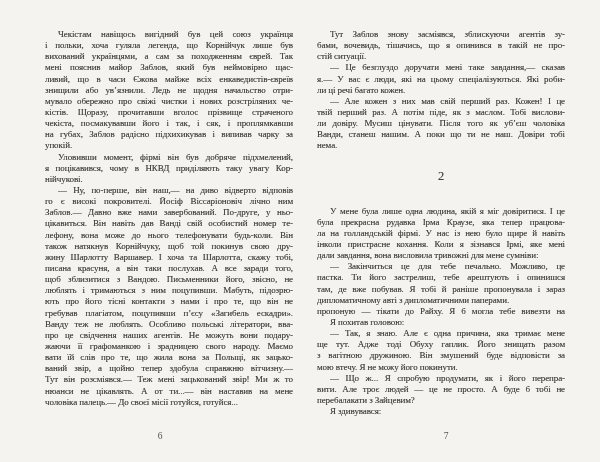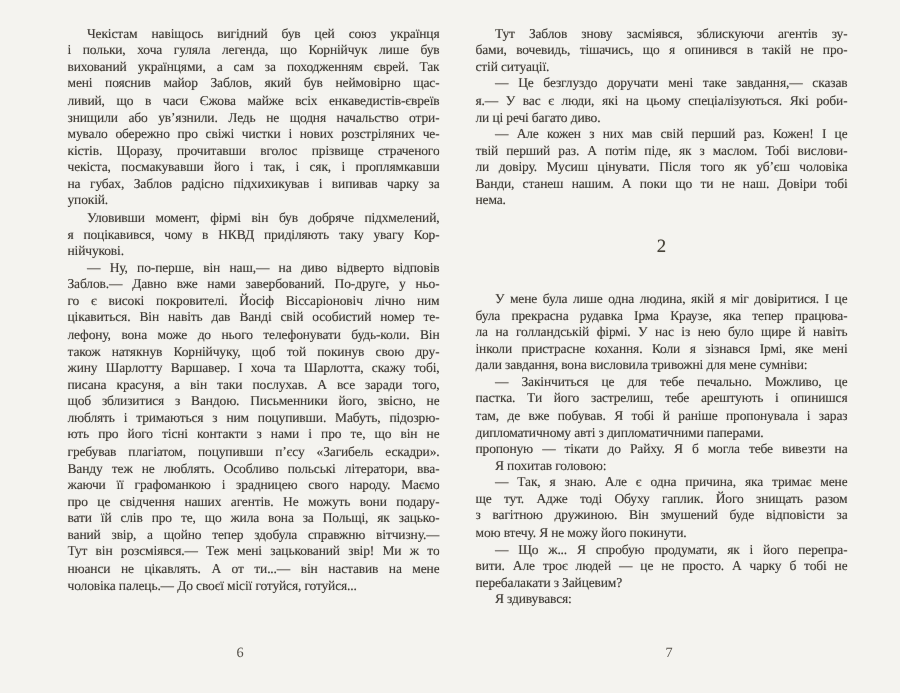--- a/index.html
+++ b/index.html
@@ -6,21 +6,21 @@
   .spread {
     position: relative;
     width: 600px;
     height: 462px;
     background: #f4f3ef;
     overflow: hidden;
     font-family: "Liberation Serif", "DejaVu Serif", serif;
   }
   .page-col {
     position: absolute;
-    top: 17px;
+    top: 29px;
     width: 248px;
     color: #433f39;
     filter: blur(0.25px);
     text-shadow: 0 0 0.5px rgba(67,63,57,0.55);
   }
   .page-col.left  { left: 45px; }
   .page-col.right { left: 317px; }
   .para { margin: 0; }
   .line {
     font-size: 9px;
@@ -72,51 +72,51 @@
         <div class="line">на губах, Заблов радісно підхихикував і випивав чарку за</div>
         <div class="line last">упокій.</div>
       </div>
       <div class="para">
         <div class="line ind">Уловивши момент, фірмі він був добряче підхмелений,</div>
         <div class="line">я поцікавився, чому в НКВД приділяють таку увагу Кор-</div>
         <div class="line last">нійчукові.</div>
       </div>
       <div class="para">
         <div class="line ind">— Ну, по-перше, він наш,— на диво відверто відповів</div>
+        <div class="line">го є високі покровителі. Йосіф Віссаріоновіч лічно ним</div>
         <div class="line">Заблов.— Давно вже нами завербований. По-друге, у ньо-</div>
-        <div class="line">го є високі покровителі. Йосіф Віссаріоновіч лічно ним</div>
         <div class="line">цікавиться. Він навіть дав Ванді свій особистий номер те-</div>
         <div class="line">лефону, вона може до нього телефонувати будь-коли. Він</div>
         <div class="line">також натякнув Корнійчуку, щоб той покинув свою дру-</div>
         <div class="line">жину Шарлотту Варшавер. І хоча та Шарлотта, скажу тобі,</div>
         <div class="line">писана красуня, а він таки послухав. А все заради того,</div>
         <div class="line">щоб зблизитися з Вандою. Письменники його, звісно, не</div>
         <div class="line">люблять і тримаються з ним поцупивши. Мабуть, підозрю-</div>
         <div class="line">ють про його тісні контакти з нами і про те, що він не</div>
         <div class="line">гребував плагіатом, поцупивши п’єсу «Загибель ескадри».</div>
         <div class="line">Ванду теж не люблять. Особливо польські літератори, вва-</div>
+        <div class="line">про це свідчення наших агентів. Не можуть вони подару-</div>
         <div class="line">жаючи її графоманкою і зрадницею свого народу. Маємо</div>
-        <div class="line">про це свідчення наших агентів. Не можуть вони подару-</div>
         <div class="line">вати їй слів про те, що жила вона за Польщі, як зацько-</div>
         <div class="line">ваний звір, а щойно тепер здобула справжню вітчизну.—</div>
         <div class="line">Тут він розсміявся.— Теж мені зацькований звір! Ми ж то</div>
         <div class="line">нюанси не цікавлять. А от ти...— він наставив на мене</div>
         <div class="line last">чоловіка палець.— До своєї місії готуйся, готуйся...</div>
       </div>
     </div>
   <div id="page-right" class="page-col right">
       <div class="para">
         <div class="line ind">Тут Заблов знову засміявся, зблискуючи агентів зу-</div>
         <div class="line">бами, вочевидь, тішачись, що я опинився в такій не про-</div>
         <div class="line last">стій ситуації.</div>
       </div>
       <div class="para">
         <div class="line ind">— Це безглуздо доручати мені таке завдання,— сказав</div>
         <div class="line">я.— У вас є люди, які на цьому спеціалізуються. Які роби-</div>
-        <div class="line last">ли ці речі багато диво.</div>
+        <div class="line last">ли ці речі багато кожен.</div>
       </div>
       <div class="para">
         <div class="line ind">— Але кожен з них мав свій перший раз. Кожен! І це</div>
         <div class="line">твій перший раз. А потім піде, як з маслом. Тобі вислови-</div>
         <div class="line">ли довіру. Мусиш цінувати. Після того як уб’єш чоловіка</div>
         <div class="line">Ванди, станеш нашим. А поки що ти не наш. Довіри тобі</div>
         <div class="line last">нема.</div>
       </div>
       <div class="section-num">2</div>
       <div class="para">
@@ -137,21 +137,21 @@
         <div class="line last ind">Я похитав головою:</div>
       </div>
       <div class="para">
         <div class="line ind">— Так, я знаю. Але є одна причина, яка тримає мене</div>
         <div class="line">ще тут. Адже тоді Обуху гаплик. Його знищать разом</div>
         <div class="line">з вагітною дружиною. Він змушений буде відповісти за</div>
         <div class="line last">мою втечу. Я не можу його покинути.</div>
       </div>
       <div class="para">
         <div class="line ind">— Що ж... Я спробую продумати, як і його перепра-</div>
-        <div class="line">вити. Але троє людей — це не просто. А чарку б тобі не</div>
+        <div class="line">вити. Але троє людей — це не просто. А буде б тобі не</div>
         <div class="line last">перебалакати з Зайцевим?</div>
       </div>
       <div class="para">
         <div class="line last ind">Я здивувався:</div>
       </div>
     </div>
   <div class="pagenum left">6</div>
   <div class="pagenum right">7</div>
 </div>
 

